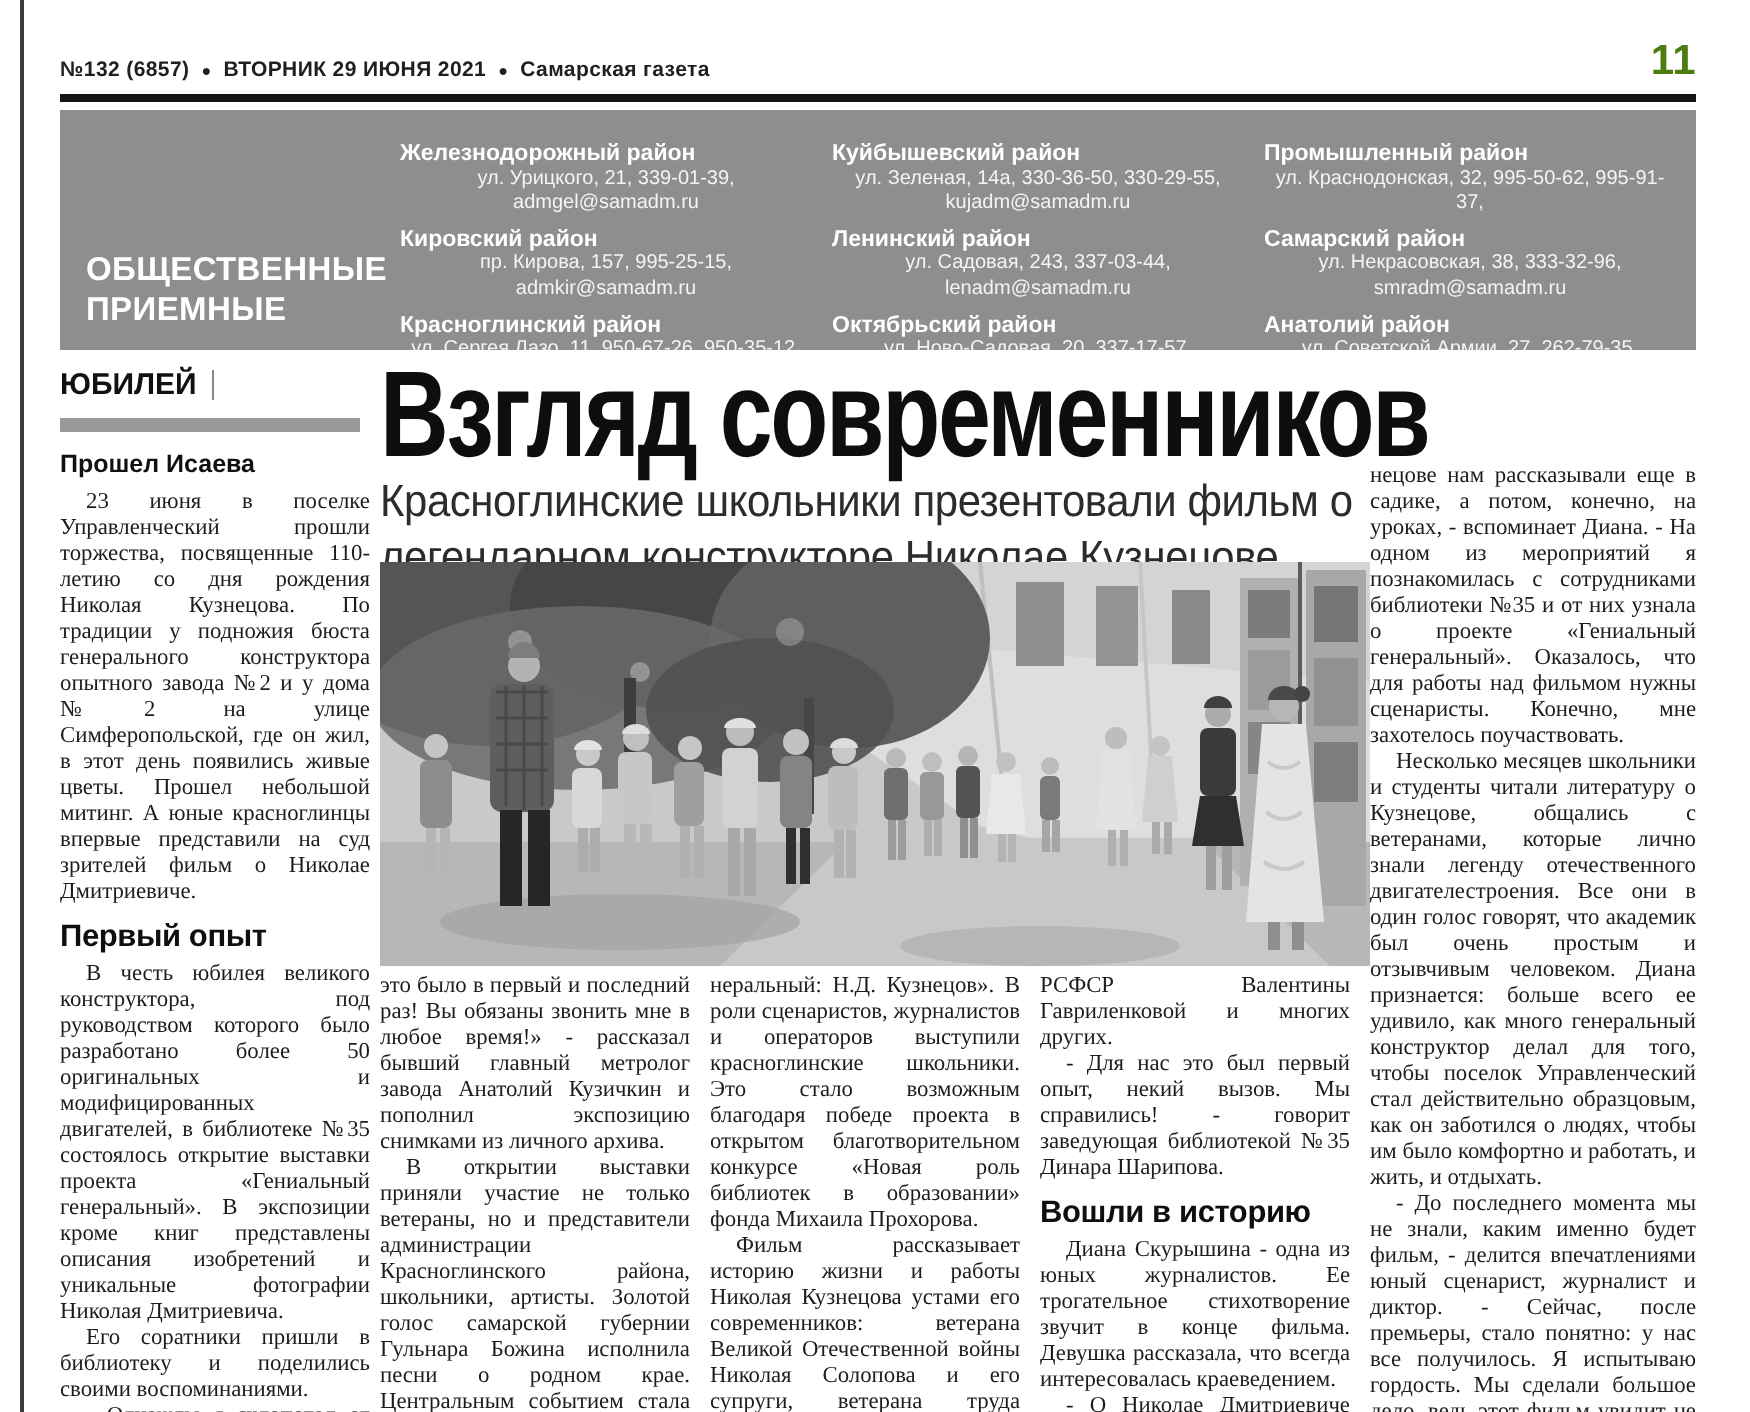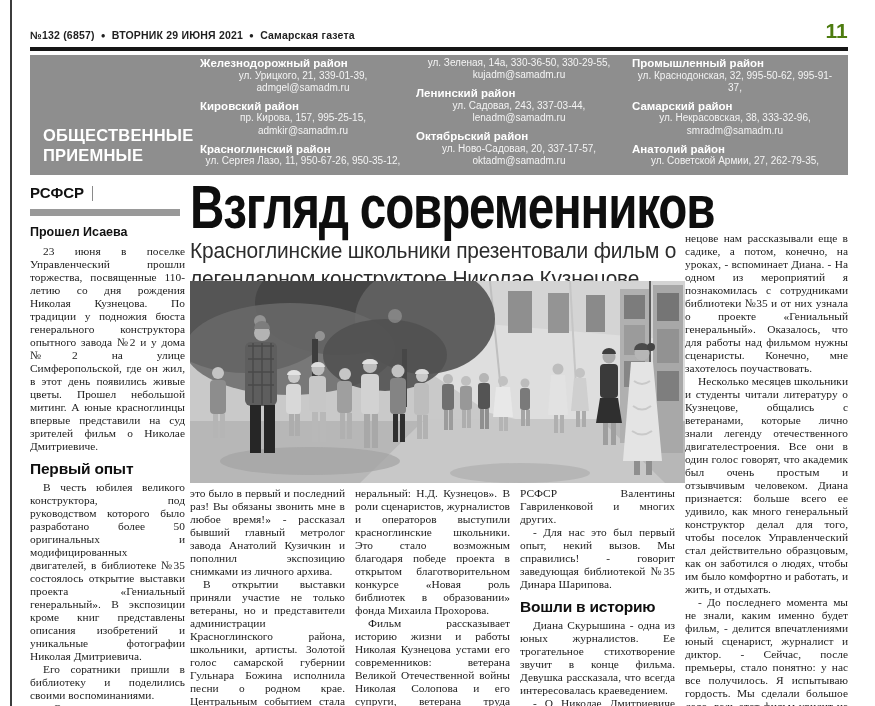--- a/index.html
+++ b/index.html
@@ -14,21 +14,21 @@
   
   .masthead { margin-top:20px; display:flex; align-items:flex-end; font-size:10.5px; font-weight:bold; color:#1f1f1f; letter-spacing:.2px; }
   .masthead .bullet { font-size:8px; margin:0 6px; position:relative; top:-1px; }
   .masthead .pagenum { margin-left:auto; font-size:21px; line-height:1; color:#4d7c0f; }
   .top-rule { margin-top:6px; height:4px; background:#151515; }
 
   
   .band { margin-top:4px; height:120px; background:#8e8e8e; display:flex; color:#fff; overflow:hidden; }
   .band-left { width:170px; position:relative; }
   .band-title { position:absolute; left:13px; bottom:10px; width:140px; font-size:16.5px; font-weight:bold; line-height:1.18; letter-spacing:.2px; }
-  .band-col { width:216px; padding-top:2px; padding-right:10px; }
+  .band-col { width:216px; padding-top:16px; padding-right:10px; }
   .district { margin-bottom:6px; }
   .district .name { font-weight:bold; font-size:11.5px; line-height:12.5px; }
   .district .addr, .district .email { font-size:10px; line-height:12.2px; color:#f4f4f4;text-align:center; }
 
   
   .main { position:relative; height:524px; }
 
   .rubric { position:absolute; left:0; top:9px; font-size:15px; font-weight:bold; color:#111; }
   .rubric .pipe { display:inline-block; width:1px; height:15px; background:#8a8a8a; margin-left:8px; vertical-align:-3px; }
   .rubric-bar { position:absolute; left:0; top:34px; width:150px; height:7px; background:#999999; }
@@ -96,20 +96,21 @@
         <div class="email">admkir@samadm.ru</div>
       </div>
       <div class="district">
         <div class="name">Красноглинский район</div>
         <div class="addr">ул. Сергея Лазо, 11, 950-67-26, 950-35-12,</div>
 
       </div>
     </div>
     <div class="band-col">
       <div class="district">
+        <div class="name">Куйбышевский район</div>
         <div class="addr">ул. Зеленая, 14а, 330-36-50, 330-29-55,</div>
         <div class="email">kujadm@samadm.ru</div>
       </div>
       <div class="district">
         <div class="name">Ленинский район</div>
         <div class="addr">ул. Садовая, 243, 337-03-44,</div>
         <div class="email">lenadm@samadm.ru</div>
       </div>
       <div class="district">
         <div class="name">Октябрьский район</div>
@@ -131,21 +132,21 @@
         <div class="name">Анатолий район</div>
         <div class="addr">ул. Советской Армии, 27, 262-79-35,</div>
 
       </div>
     </div>
   </div>
 
   <div class="main">
 
     <div class="rubric">
-      <span>РСФСР</span><span class="pipe"></span>
+      <span>ЮБИЛЕЙ</span><span class="pipe"></span>
     </div>
     <div class="rubric-bar"></div>
     <div class="author">Прошел Исаева</div>
 
     <h1 class="headline" style="margin:0;">Взгляд современников</h1>
     <div class="subheadline">Красноглинские школьники презентовали фильм о легендарном конструкторе Николае Кузнецове</div>
 
     <div class="photo">
       <svg width="495" height="202" viewBox="0 0 495 202" xmlns="http://www.w3.org/2000/svg">
         <rect width="495" height="202" fill="#c9c9c9"></rect>

